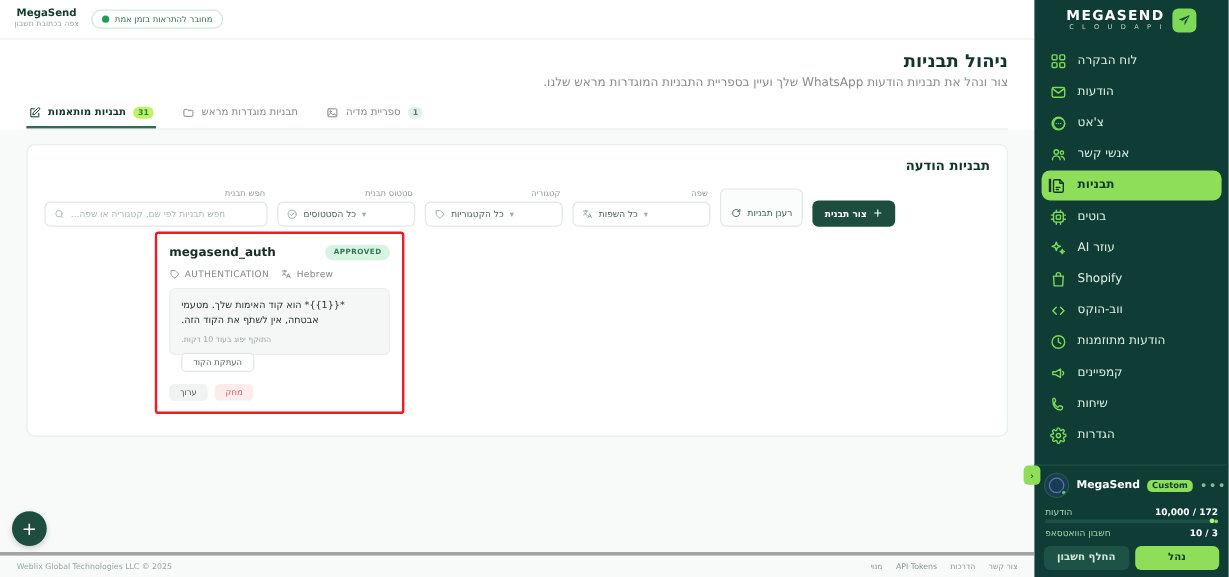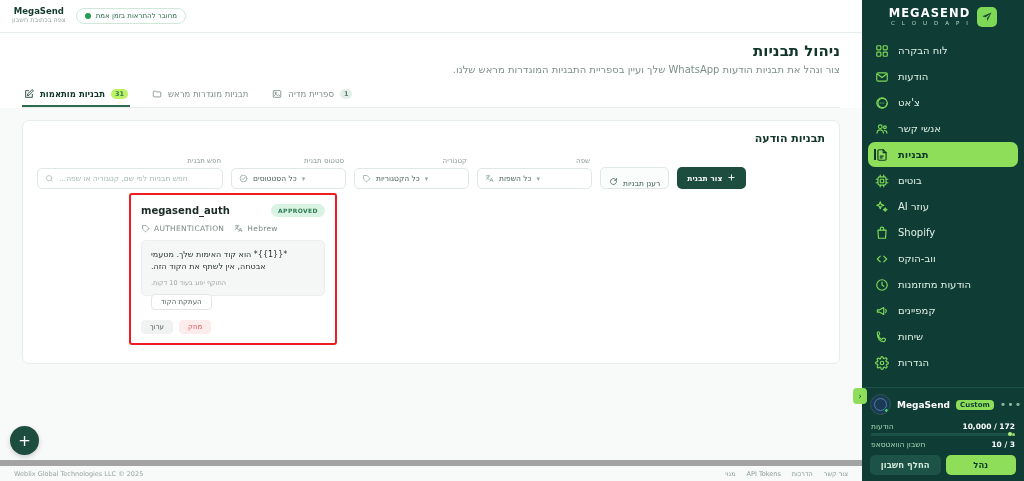--- a/index.html
+++ b/index.html
@@ -266,24 +266,24 @@
   }
   .ctl svg { width: 9px; height: 9px; display:block; flex:0 0 auto; }
   .ctl .chev { margin-right: auto; font-size: 7px; color: #9bada4; }
   .ctl.search { width: 186px; }
   .ctl.search .ph { color: #a9b9b1; }
   .ctl.sel { width: 115px; justify-content: flex-start; }
   .ctl.sel .val { color: #4c6257; }
 
   .btn-refresh {
     height: 22px;
-    display: flex; flex-direction: row-reverse; align-items: flex-end; gap: 5px;
+    display: flex; flex-direction: row-reverse; align-items: flex-start; gap: 5px;
     border: 1px solid #dfe8e3; border-radius: 5px;
     background: #fbfdfc;
-    padding: 0 8px;
+    padding: 15px 8px;
     font-size: 7.5px; color: #3f5a4d;
     cursor: pointer; white-space: nowrap;
   }
   .btn-refresh svg { width: 9px; height: 9px; }
   .btn-create {
     height: 22px;
     display: flex; flex-direction: row-reverse; align-items: center; gap: 5px;
     background: #1d4d3f; color: #ffffff;
     border-radius: 5px;
     padding: 0 10px;
@@ -367,21 +367,21 @@
     display: flex; align-items: center; justify-content: center;
     font-size: 15px;
     cursor: pointer;
     box-shadow: 0 2px 5px rgba(0,0,0,.18);
     z-index: 4;
   }
 
   .footer {
     flex: 0 0 auto;
     height: 21px;
-    border-top: 6px solid #a3a3a3;
+    border-top: 3px solid #a3a3a3;
     background: #f7faf8;
     display: flex; flex-direction: row-reverse;
     align-items: center; justify-content: space-between;
     padding: 0 14px;
     gap: 10px;
   }
   .footer .copy { font-size: 6.5px; color: #97a7a0; direction: ltr; }
   .footer .links { display: flex; flex-direction: row-reverse; gap: 11px; }
   .footer .links span { font-size: 6.5px; color: #8a9a92; cursor: pointer; }
 </style>

